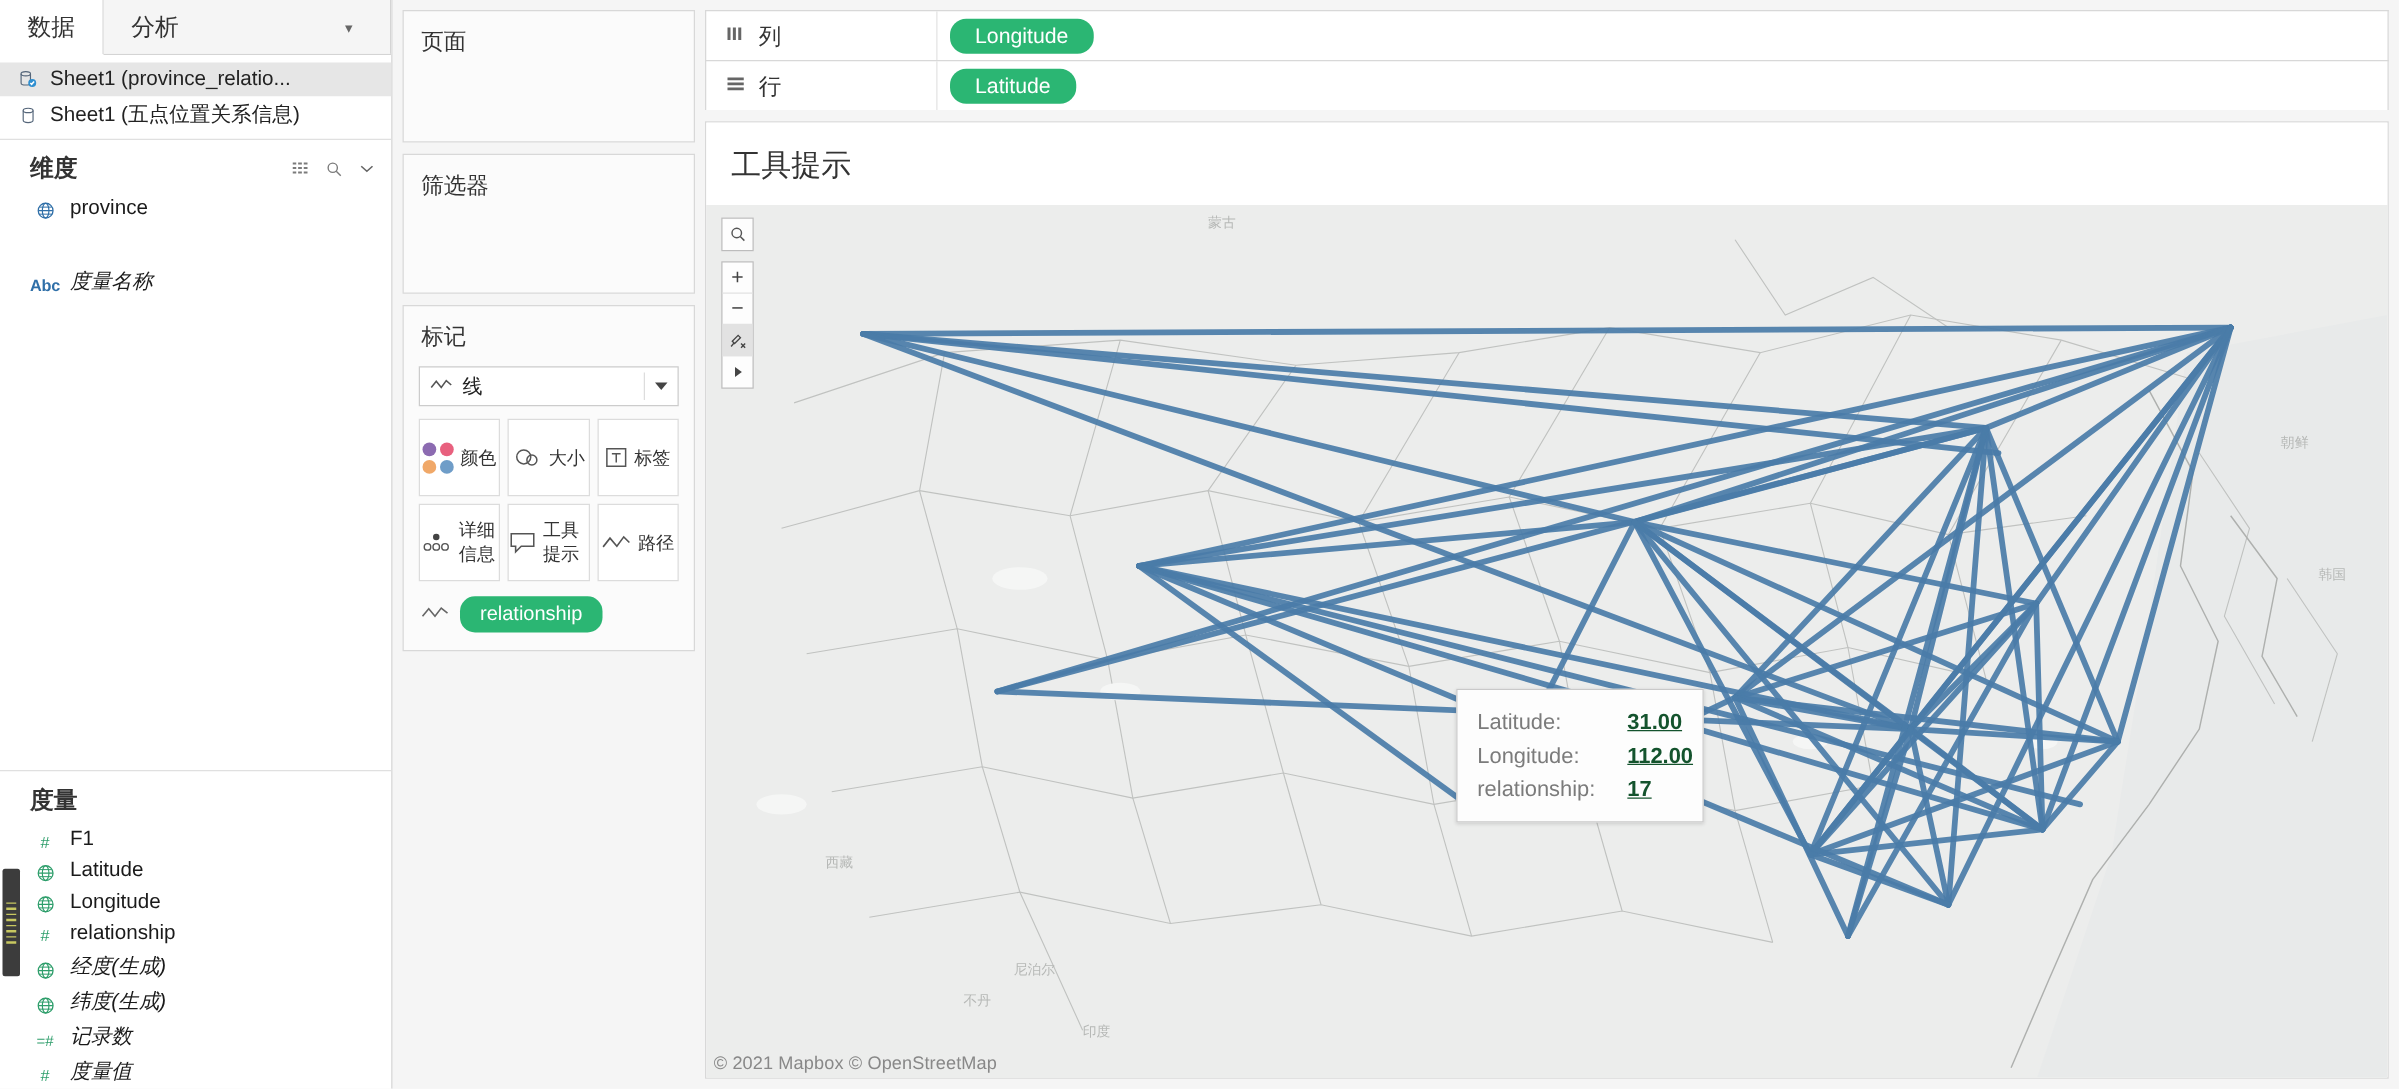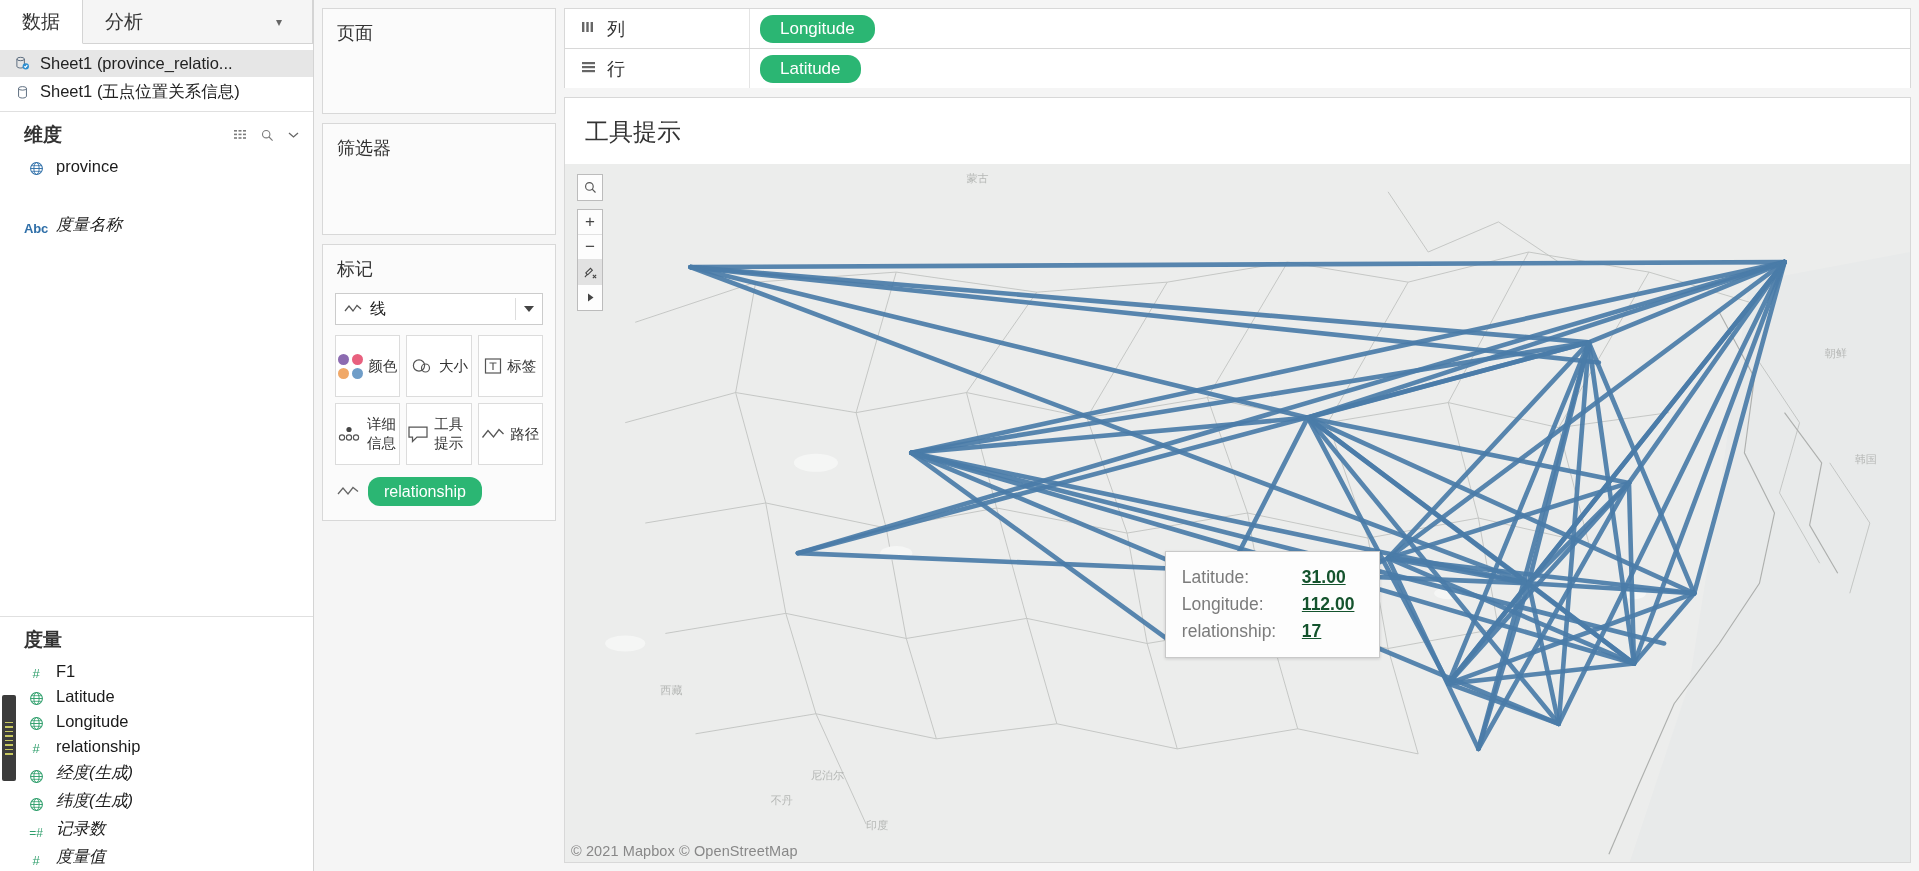--- a/index.html
+++ b/index.html
@@ -93,21 +93,21 @@
   .mc-box { background:#fdfdfd; border:1px solid #bcbcbc; display:flex; flex-direction:column; }
   .mc-btn { height:25px; display:flex; align-items:center; justify-content:center;
             font-size:17px; color:#444; border-bottom:1px solid #e2e2e2; }
   .mc-btn:last-child { border-bottom:none; }
   .mc-btn.pressed { background:#e2e2e2; }
 
   .attrib { position:absolute; left:6px; bottom:3px; font-size:14.5px; color:#888; z-index:6;
             letter-spacing:0.1px; }
 
   .tooltip { position:absolute; background:#fdfdfd; border:1px solid #c9c9c9; z-index:7;
-             padding:12px 25px 13px 16px; box-shadow:0 1px 3px rgba(0,0,0,.14); }
+             padding:12px 8px 13px 16px; box-shadow:0 1px 3px rgba(0,0,0,.14); }
   .tt-row { display:flex; font-size:17.5px; line-height:1.52; }
   .tt-key { color:#7b7b7b; min-width:120px; }
   .tt-val { color:#14532d; font-weight:600;text-decoration:underline; }
 </style>
 </head>
 <body>
 
 <div class="app">
 
   <div class="datapane">

